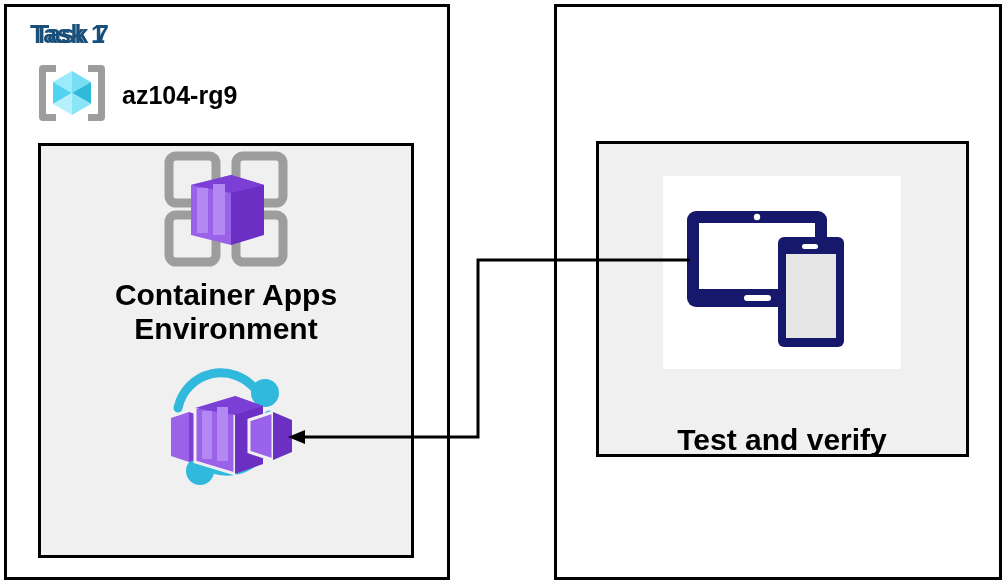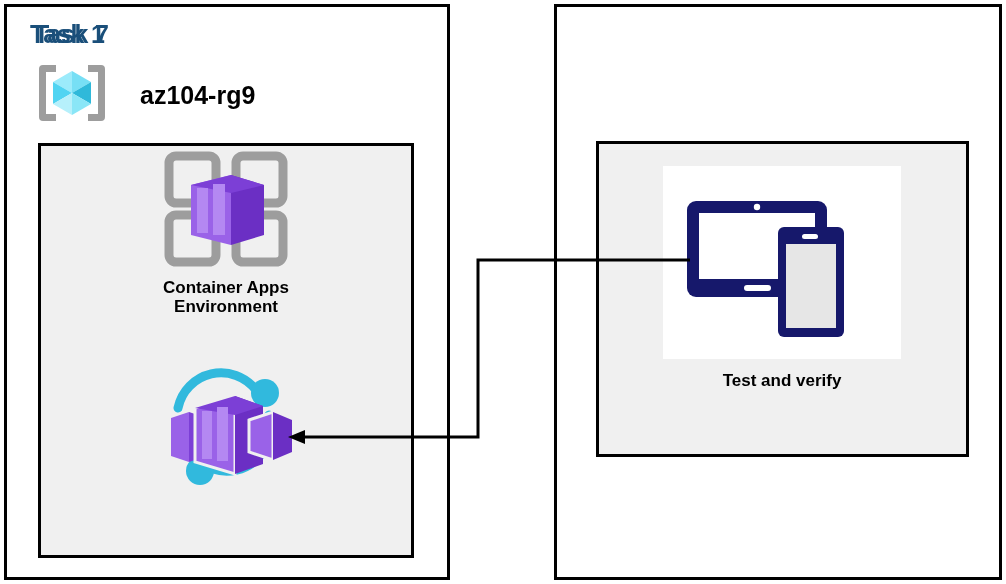--- a/index.html
+++ b/index.html
@@ -39,21 +39,21 @@
   #task1-title { left: 30px; top: 20px; }
   #task2-title { left: 34px; top: 20px; }
 
   
   #rg-row {
     position: absolute;
     left: 36px;
     top: 62px;
     display: flex;
     align-items: center;
-    gap: 32px;
+    gap: 14px;
   }
   #rg-label {
     font-size: 25px;
     font-weight: bold;
     color: #000000;
     white-space: nowrap;
   }
 
   
   .inner-box {
@@ -66,32 +66,32 @@
   #task2-inner { left: 596px; top: 141px; width: 373px; height: 316px; }
 
   
   .node {
     position: absolute;
     display: flex;
     flex-direction: column;
     align-items: center;
   }
   .node-caption {
-    font-size: 17px;
+    font-size: 30px;
     font-weight: bold;
     color: #000000;
     text-align: center;
     line-height: 1.12;
     white-space: pre-line;
     margin-top: 4px;
   }
 
   #node-cae { left: 66px;  top: 148px; width: 320px; }
   #node-ca  { left: 66px;  top: 368px; width: 320px; }
-  #node-tv  { left: 646px; top: 166px; width: 272px; }
+  #node-tv  { left: 646px; top: 176px; width: 272px; gap: 42px; }
 
   .tv-icon-bg {
     background: #ffffff;
     width: 238px;
     height: 193px;
     display: flex;
     align-items: center;
     justify-content: center;
   }
   #node-tv .node-caption { margin-top: 12px; }

